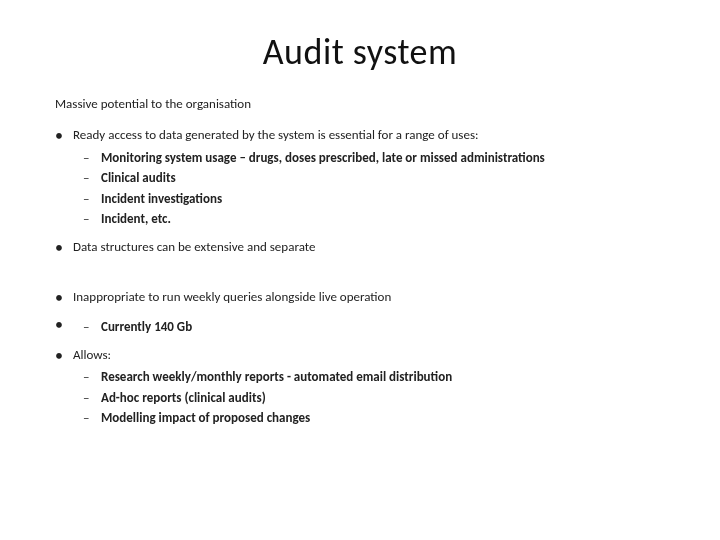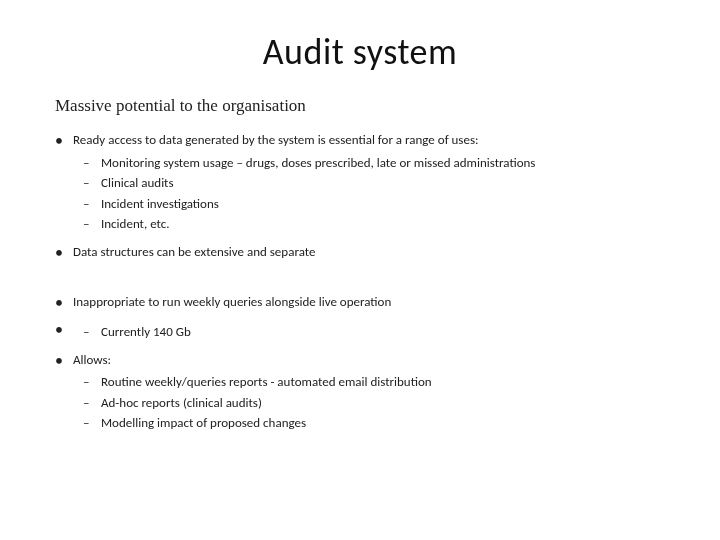--- a/index.html
+++ b/index.html
@@ -29,24 +29,23 @@
       text-align: center;
       font-size: 36px;
       font-weight: 300;
       letter-spacing: 0.5px;
       margin-bottom: 22px;
       color: #111111;
       font-family: 'Calibri Light', 'Calibri', Arial, sans-serif;
     }
 
     .subtitle {
-      font-size: 17px;
+      font-size: 13px;
       margin-bottom: 14px;
       color: #222;
-      font-family: Liberation Serif, serif;
     }
 
     .content-section {
       margin-bottom: 18px;
     }
 
     ul.main-list {
       list-style: none;
       padding: 0;
       margin: 0;
@@ -87,20 +86,21 @@
 
     .dash {
       min-width: 18px;
       color: #222;
       font-size: 13px;
       line-height: 1.5;
     }
 
     .sub-content {
       flex: 1;
+      font-weight: bold;
     }
 
     .divider-space {
       height: 10px;
     }
   </style>
 </head>
 <body>
 
 <div class="slide">
@@ -170,21 +170,21 @@
         </div>
       </li>
 
       <li>
         <span class="bullet">•</span>
         <div class="li-content">
           <span>Allows:</span>
           <ul class="sub-list">
             <li>
               <span class="dash">–</span>
-              <span class="sub-content">Routine weekly/queries reports - automated email distribution</span>
+              <span class="sub-content">Research weekly/monthly reports - automated email distribution</span>
             </li>
             <li>
               <span class="dash">–</span>
               <span class="sub-content">Ad-hoc reports (clinical audits)</span>
             </li>
             <li>
               <span class="dash">–</span>
               <span class="sub-content">Modelling impact of proposed changes</span>
             </li>
           </ul>

